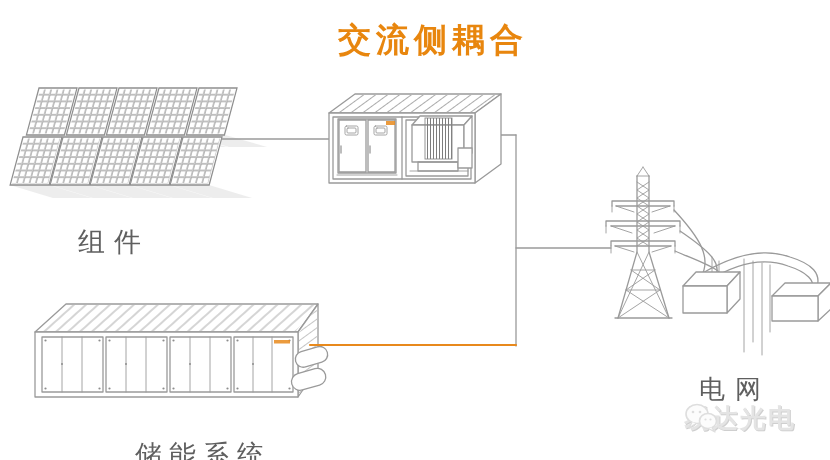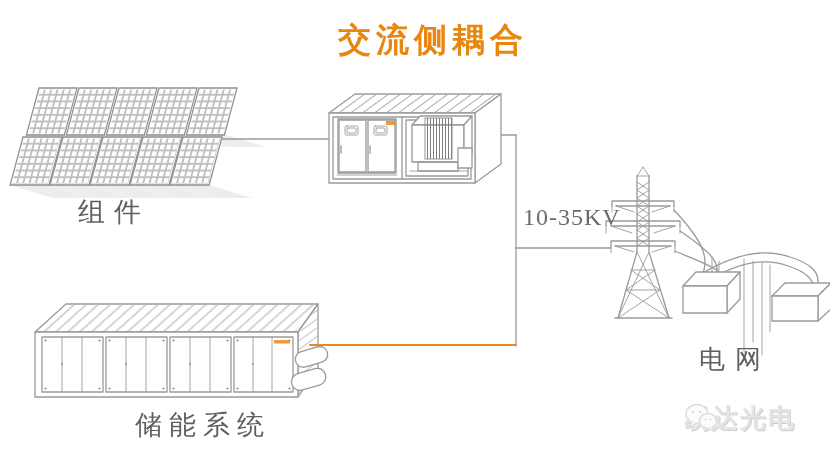--- a/index.html
+++ b/index.html
@@ -12,21 +12,21 @@
   .stage svg{position:absolute;left:0;top:0;}
   .ln{stroke:var(--ink);fill:none;stroke-width:1.3;stroke-linecap:round;stroke-linejoin:round;}
   .thin{stroke-width:0.9;}
   .fw{fill:#fff;}
   .pf{fill:#fff;stroke:#8f8f8f;stroke-width:1.3;}
   .pg{fill:url(#cells);stroke:none;}
   .shadow{fill:var(--shadow);opacity:.5;stroke:none;}
   .screw{fill:#8d8d8d;stroke:none;}
   .omark{fill:var(--wire);opacity:.85;stroke:none;}
   .wire{stroke:var(--wire);stroke-width:2.2;fill:none;stroke-linecap:round;}
-  .label{position:absolute;color:var(--label);white-space:nowrap;}
+  .label{position:absolute;color:var(--label);white-space:nowrap;margin-top:30px;}
   .title{position:absolute;left:338px;top:18px;font-size:33px;font-weight:bold;
          letter-spacing:5px;color:var(--accent);}
   .lbl-modules{left:78px;top:194px;font-size:27px;letter-spacing:9px;}
   .lbl-inverter{left:327px;top:191px;font-size:26px;letter-spacing:2px;}
   .lbl-voltage{left:523px;top:204px;font-size:24px;color:#6a6a6a;letter-spacing:1px;}
   .lbl-grid{left:699px;top:342px;font-size:26px;letter-spacing:10px;}
   .lbl-storage{left:135px;top:407px;font-size:27px;letter-spacing:7px;}
   .watermark{position:absolute;left:684px;top:401px;display:flex;align-items:center;gap:6px;}
   .wm-text{font-size:26px;font-weight:bold;letter-spacing:2px;color:var(--watermark);
            text-shadow:1px 1px 0 #cfcfcf,-1px -1px 0 #ffffff;}
@@ -239,21 +239,20 @@
     </g>
   </g>
 
   <g>
     <path class="wire" d="M310,345 L516,345"></path>
   </g>
 </svg>
 
   <div class="title">交流侧耦合</div>
   <div class="label lbl-modules">组件</div>
-  <div class="label lbl-voltage">10-35KV</div>
   <div class="label lbl-grid">电网</div>
   <div class="label lbl-storage">储能系统</div>
 
   <div class="watermark">
     <svg width="34" height="34" viewBox="0 0 34 34">
       <ellipse cx="13" cy="13" rx="11" ry="9.5" fill="#fcfcfc" stroke="#dedede" stroke-width="1.6"></ellipse>
       <path d="M8,21 L5,27 L12,22.5" fill="#fcfcfc" stroke="#dedede" stroke-width="1.4" stroke-linejoin="round"></path>
       <circle cx="9" cy="11" r="1.3" fill="#dedede"></circle>
       <circle cx="16" cy="11" r="1.3" fill="#dedede"></circle>
       <ellipse cx="24" cy="20" rx="8.5" ry="7.5" fill="#fcfcfc" stroke="#dedede" stroke-width="1.6"></ellipse>

